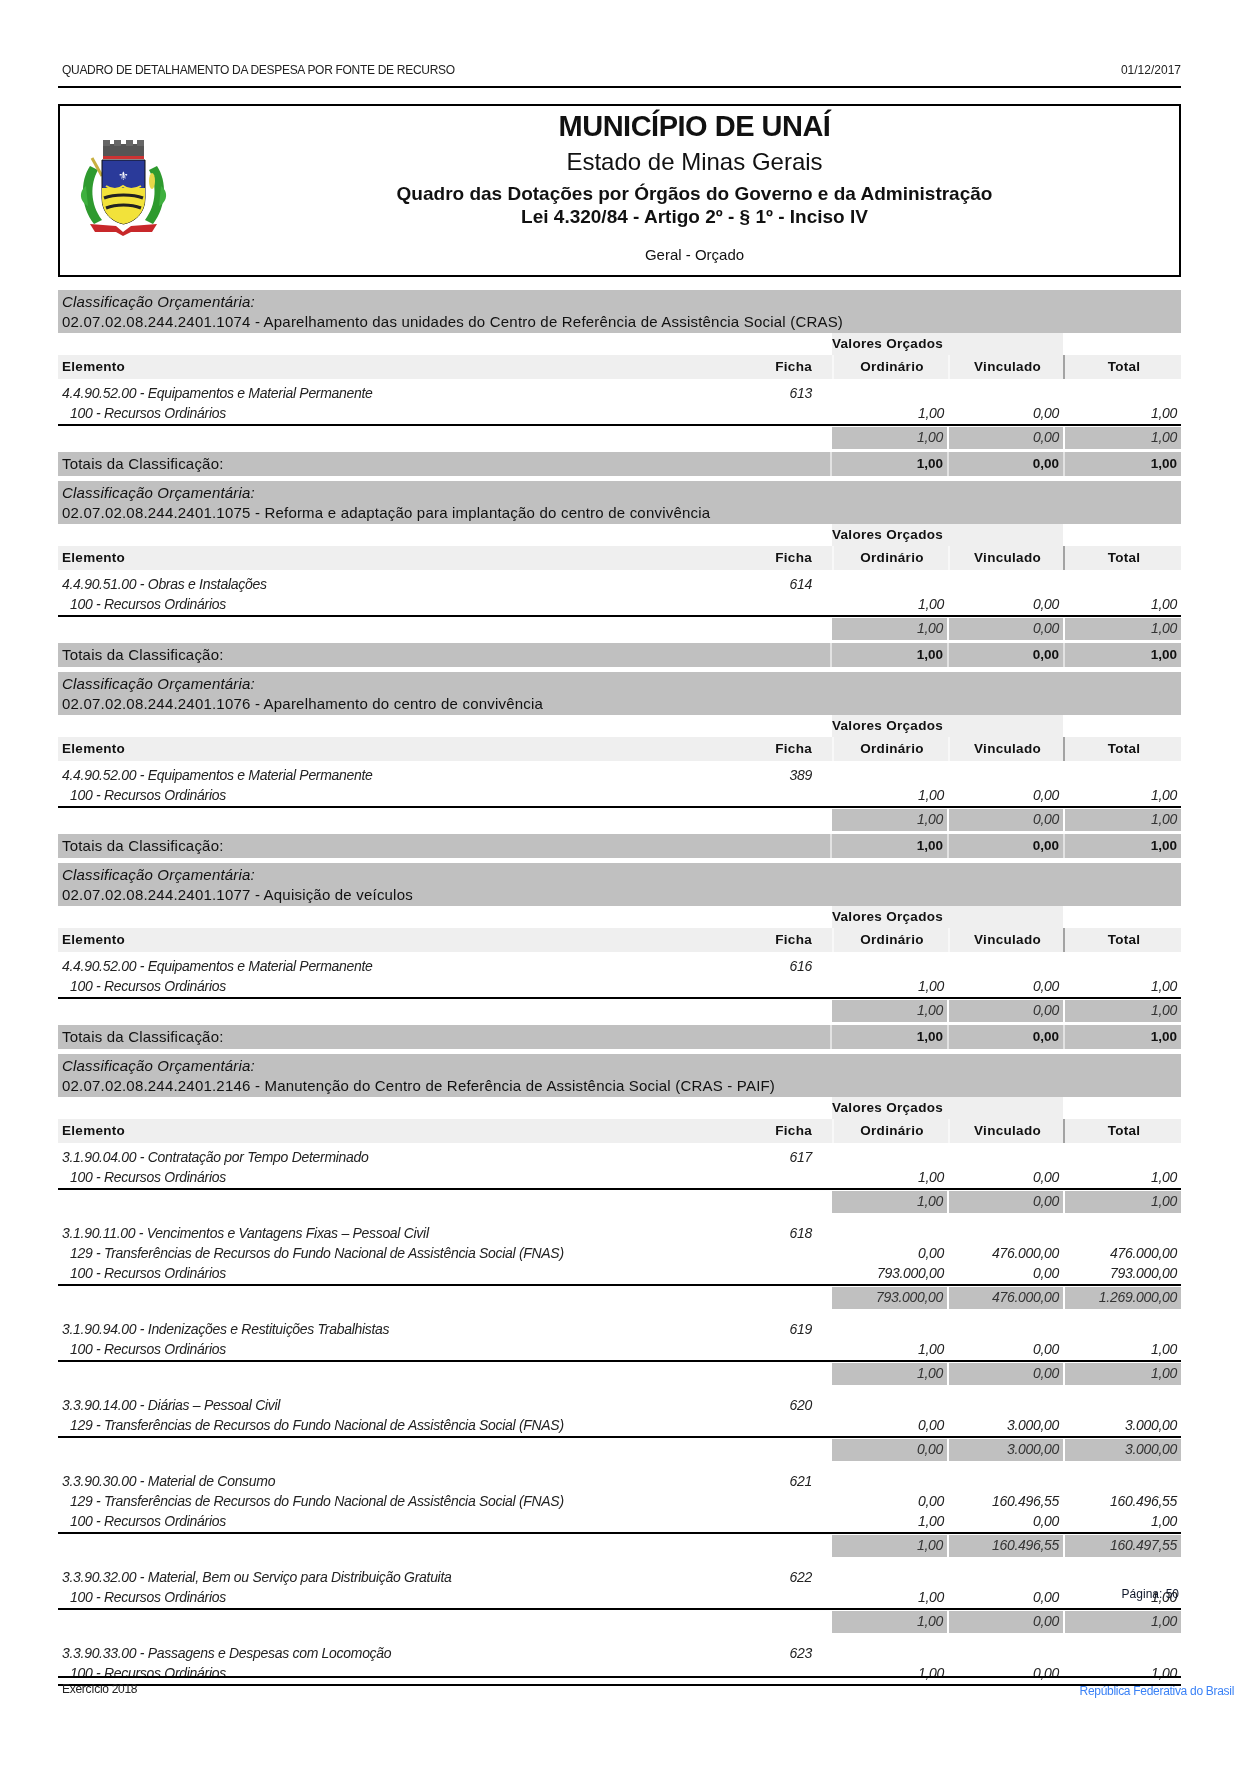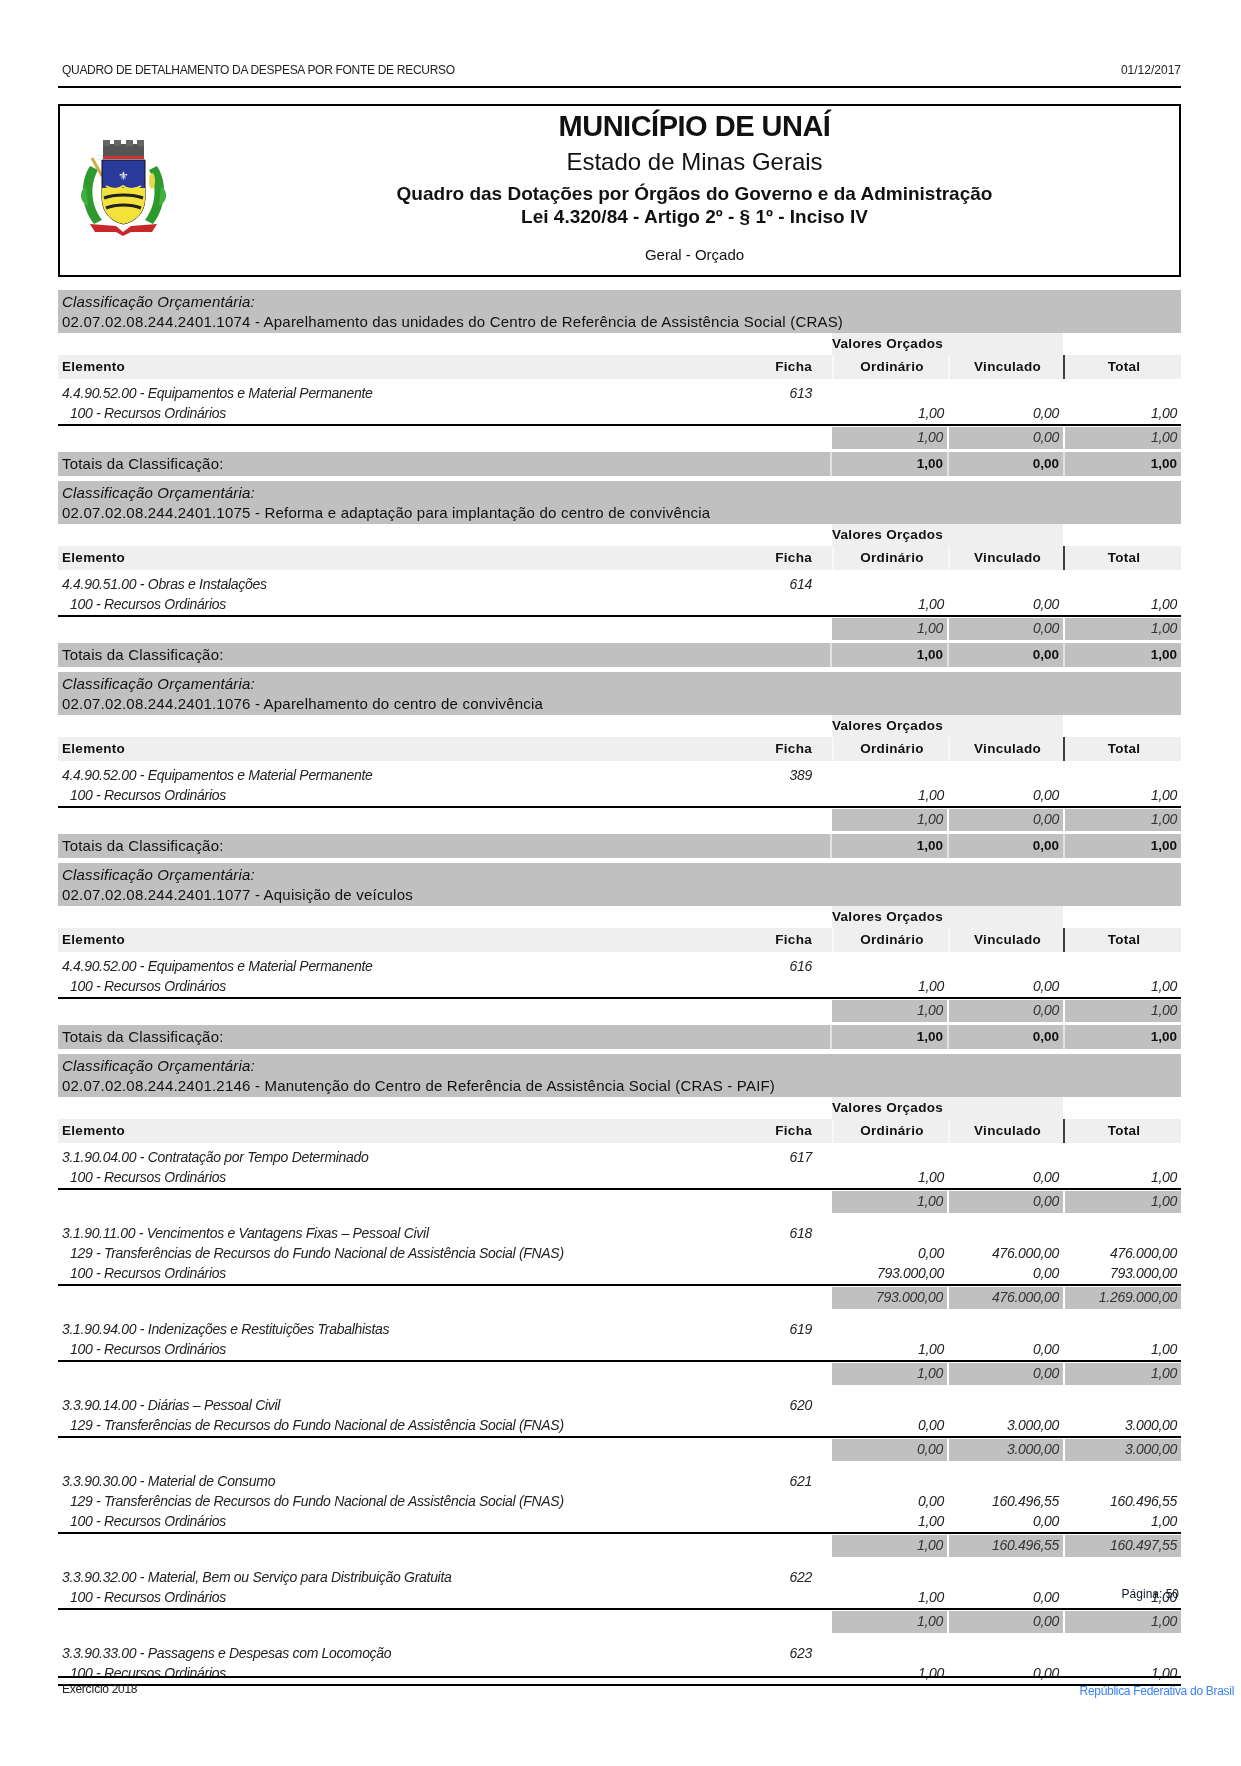--- a/index.html
+++ b/index.html
@@ -26,21 +26,21 @@
   .cls-band .l1 { padding-top:2px;font-style:italic; }
   .vo-row { height:22px; position:relative; }
   .vo-cell { position:absolute; left:774px; width:231px; height:22px; background:#efefef; text-align:left;
              font-weight:bold; font-size:13.5px; line-height:22px; letter-spacing:0.3px; }
   .col-hdr { height:24px; background:#efefef; position:relative; font-weight:bold; font-size:13.5px; line-height:24px; letter-spacing:0.3px; }
   .col-hdr span { position:absolute; top:0; }
   .ch-el { left:4px; }
   .ch-ficha { right:369px; }
   .ch-ord { left:774px; width:116px; text-align:center; border-left:2px solid #f8f8f8; }
   .ch-vin { left:890px; width:115px; text-align:center; border-left:2px solid #f8f8f8; }
-  .ch-tot { left:1005px; width:118px; text-align:center; border-left:2px solid #404040; }
+  .ch-tot { left:1005px; width:118px; text-align:center; border-left:2px solid #a3a3a3; }
 
   .el { position:relative; font-size:14px; color:#222; letter-spacing:-0.3px;font-style:italic; }
   .el-row { position:relative; height:20px; line-height:20px; }
   .el-row.first { margin-top:4px; }
   .el-name { position:absolute; left:4px; top:0; }
   .el-ficha { position:absolute; right:369px; top:0; width:50px; text-align:right; }
   .src-name { position:absolute; left:12px; top:0; }
   .num { position:absolute; top:0; text-align:right; }
   .n-ord { left:774px; width:112px; }
   .n-vin { left:890px; width:111px; }

